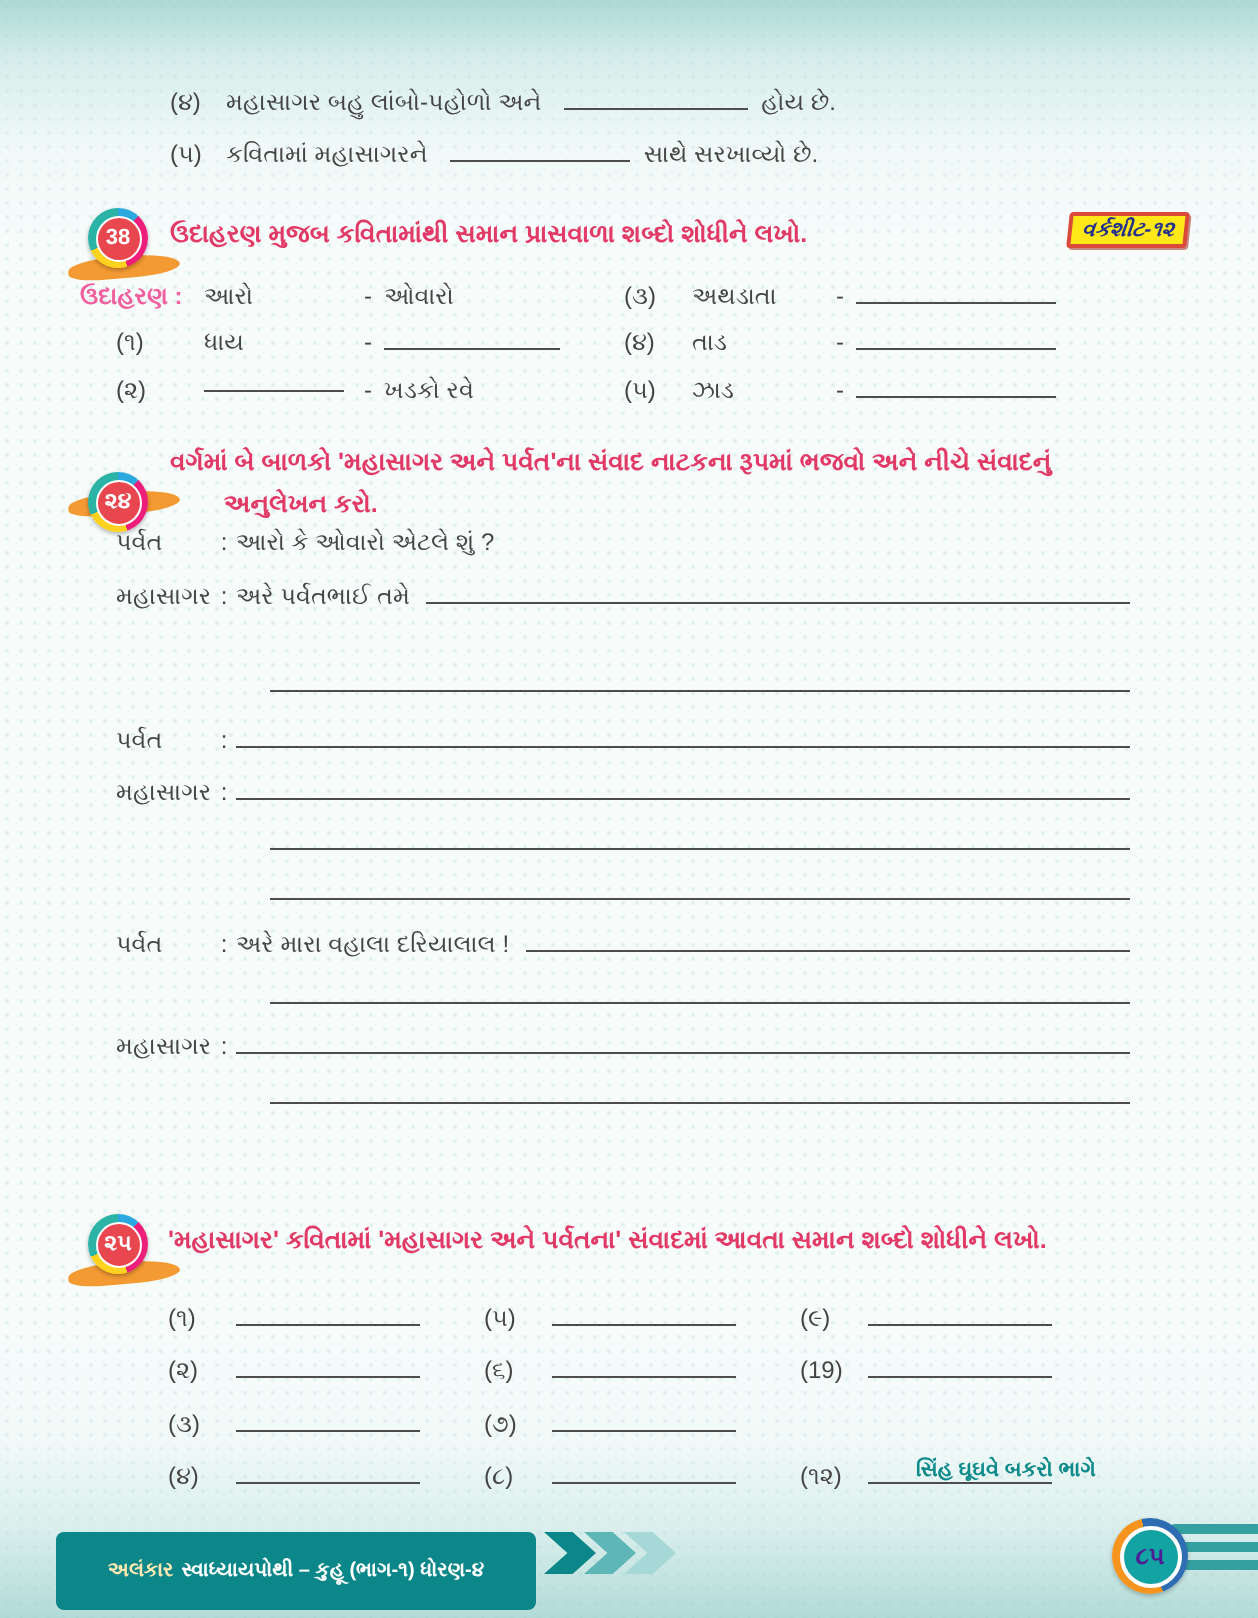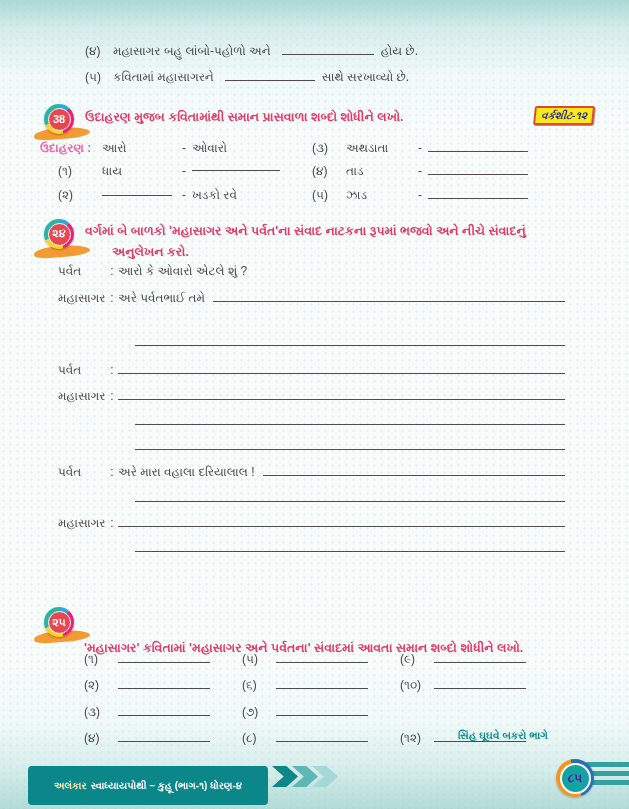--- a/index.html
+++ b/index.html
@@ -28,21 +28,21 @@
     font-weight:bold;font-size:11px;display:flex;align-items:center;justify-content:center;border:1.5px solid #fff;}
   .swoosh{position:absolute;width:56px;height:11px;background:#f49a33;
     border-radius:60% 70% 55% 45%/70% 80% 60% 50%;transform:rotate(-5deg);z-index:1;}
   .qtitle{position:absolute;color:#e23a67;font-weight:bold;font-size:12.5px;white-space:nowrap;}
   .wsbadge{position:absolute;background:#ffe817;border:2px solid #d94a3a;color:#26338c;
     font-weight:bold;font-style:italic;font-size:10.5px;padding:1px 5px;transform:skewX(-6deg);
     border-radius:2px;box-shadow:1px 1px 0 rgba(170,60,50,.6);white-space:nowrap;}
   
   .ex-grid{position:absolute;left:40px;top:131px;width:530px;}
   .ex-row{display:flex;height:23.5px;align-items:flex-end;}
-  .ex-left{display:flex;width:272px;align-items:center;}
+  .ex-left{display:flex;width:272px;align-items:flex-end;}
   .ex-right{display:flex;width:258px;align-items:flex-end;}
   .ex-label{width:62px;color:#f0609e;font-weight:bold;white-space:nowrap;}
   .ex-num{width:62px;padding-left:18px;box-sizing:border-box;}
   .ex-num-r{width:34px;}
   .ex-w1{width:74px;}
   .ex-w1r{width:66px;}
   .ex-dash{width:16px;text-align:center;}
   .ex-row .rule{margin-bottom:3px;}
   
   .dlg-row{position:absolute;display:flex;align-items:flex-end;height:22px;white-space:nowrap;}
@@ -137,21 +137,21 @@
       <div class="ex-right">
         <span class="ex-num-r">(૫)</span>
         <span class="ex-w1r">ઝાડ</span>
         <span class="ex-dash">-</span>
         <span class="rule" style="width:100px;"></span>
       </div>
     </div>
   </div>
 
   <div class="swoosh" style="left:34px;top:246px;"></div>
-  <div class="qbadge" style="left:44px;top:219px;font-family:Liberation Mono, monospace;">
+  <div class="qbadge" style="left:44px;top:236px;">
     <div class="inner">૨૪</div>
   </div>
   <div class="qtitle" style="left:85px;top:224px;">વર્ગમાં બે બાળકો 'મહાસાગર અને પર્વત'ના સંવાદ નાટકના રૂપમાં ભજવો અને નીચે સંવાદનું</div>
   <div class="qtitle" style="left:112px;top:245px;">અનુલેખન કરો.</div>
 
   <div class="dlg-row" style="left:58px;top:256px;width:507px;">
     <span class="dlg-speaker">પર્વત</span>
     <span class="dlg-colon">:</span>
     <span class="dlg-txt">આરો કે ઓવારો એટલે શું ?</span>
   </div>
@@ -195,21 +195,21 @@
     <span class="rule"></span>
   </div>
   <div class="dlg-row" style="left:135px;top:533px;width:430px;">
     <span class="rule"></span>
   </div>
 
   <div class="swoosh" style="left:34px;top:631px;"></div>
   <div class="qbadge" style="left:44px;top:607px;">
     <div class="inner">૨૫</div>
   </div>
-  <div class="qtitle" style="left:84px;top:613px;margin-top:28px;">'મહાસાગર' કવિતામાં 'મહાસાગર અને પર્વતના' સંવાદમાં આવતા સમાન શબ્દો શોધીને લખો.</div>
+  <div class="qtitle" style="left:84px;top:613px;">'મહાસાગર' કવિતામાં 'મહાસાગર અને પર્વતના' સંવાદમાં આવતા સમાન શબ્દો શોધીને લખો.</div>
 
   <div class="ans-grid">
     <div class="ans-row">
       <div class="ans-cell">
           <span class="num">(૧)</span>
           <span class="rule"></span>
         </div>
       <div class="ans-cell">
           <span class="num">(૫)</span>
           <span class="rule"></span>
@@ -222,21 +222,21 @@
     <div class="ans-row">
       <div class="ans-cell">
           <span class="num">(૨)</span>
           <span class="rule"></span>
         </div>
       <div class="ans-cell">
           <span class="num">(૬)</span>
           <span class="rule"></span>
         </div>
       <div class="ans-cell">
-          <span class="num">(૧૦)</span>
+          <span class="num">(19)</span>
           <span class="rule"></span>
         </div>
     </div>
     <div class="ans-row">
       <div class="ans-cell">
           <span class="num">(૩)</span>
           <span class="rule"></span>
         </div>
       <div class="ans-cell">
           <span class="num">(૭)</span>

